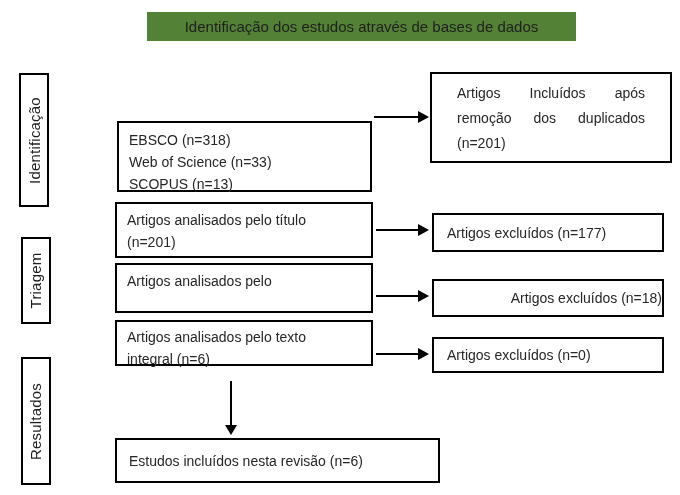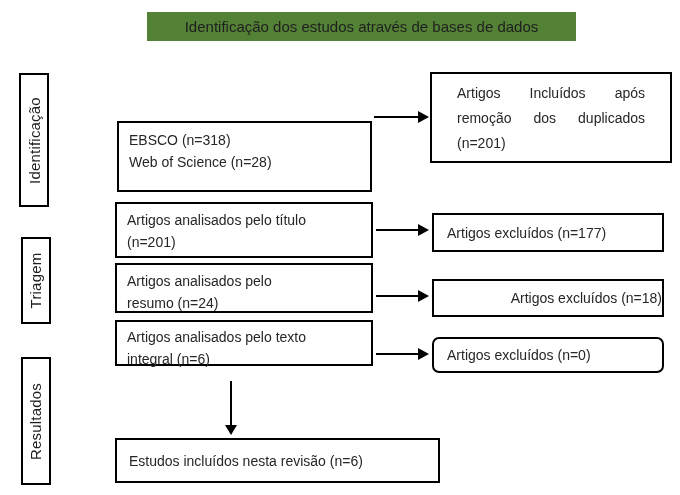--- a/index.html
+++ b/index.html
@@ -85,21 +85,22 @@
   </div>
   <div class="box vbox" style="left:21px; top:237px; width:30px; height:87px;">
     <span class="vtext">Triagem</span>
   </div>
   <div class="box vbox" style="left:21px; top:357px; width:30px; height:128px;">
     <span class="vtext">Resultados</span>
   </div>
 
   <div class="box lines" style="left:117px; top:82px; width:255px; height:71px;margin-top:39px;">
     <div>EBSCO (n=318)</div>
-    <div>Web of Science (n=28)</div>
+    <div>Web of Science (n=33)</div>
+    <div>SCOPUS (n=13)</div>
   </div>
 
   <div class="h-arrow" style="left:374px; top:116px; width:44px;"></div>
 
   <div class="box jbox" style="left:430px; top:72px; width:242px; height:91px;">
     <div class="jline">Artigos Incluídos após</div>
     <div class="jline">remoção dos duplicados</div>
     <div class="jline jline-last">(n=201)</div>
   </div>
 
@@ -109,37 +110,36 @@
   </div>
 
   <div class="h-arrow" style="left:376px; top:229px; width:42px;"></div>
 
   <div class="box single" style="left:432px; top:213px; width:232px; height:39px;">
     <span>Artigos excluídos (n=177)</span>
   </div>
 
   <div class="box lines" style="left:115px; top:263px; width:258px; height:50px; padding-top:5px;">
     <div>Artigos analisados pelo</div>
-    <div>resumo (n=24)</div>
   </div>
 
   <div class="h-arrow" style="left:376px; top:295px; width:42px;"></div>
 
   <div class="box single" style="left:432px; top:279px; width:232px; height:38px;justify-content:flex-end;">
     <span>Artigos excluídos (n=18)</span>
   </div>
 
   <div class="box lines" style="left:115px; top:320px; width:258px; height:46px; padding-top:4px;">
     <div>Artigos analisados pelo texto</div>
     <div>integral (n=6)</div>
   </div>
 
   <div class="h-arrow" style="left:376px; top:353px; width:42px;"></div>
 
-  <div class="box single" style="left:432px; top:337px; width:232px; height:36px;border-radius:7px;">
+  <div class="box single" style="left:432px; top:337px; width:232px; height:36px;">
     <span>Artigos excluídos (n=0)</span>
   </div>
 
   <div class="v-arrow" style="left:230px; top:381px; height:44px;"></div>
 
   <div class="box single" style="left:115px; top:438px; width:325px; height:45px;padding-left:12px;">
     <span>Estudos incluídos nesta revisão (n=6)</span>
   </div>
 
 </div>

